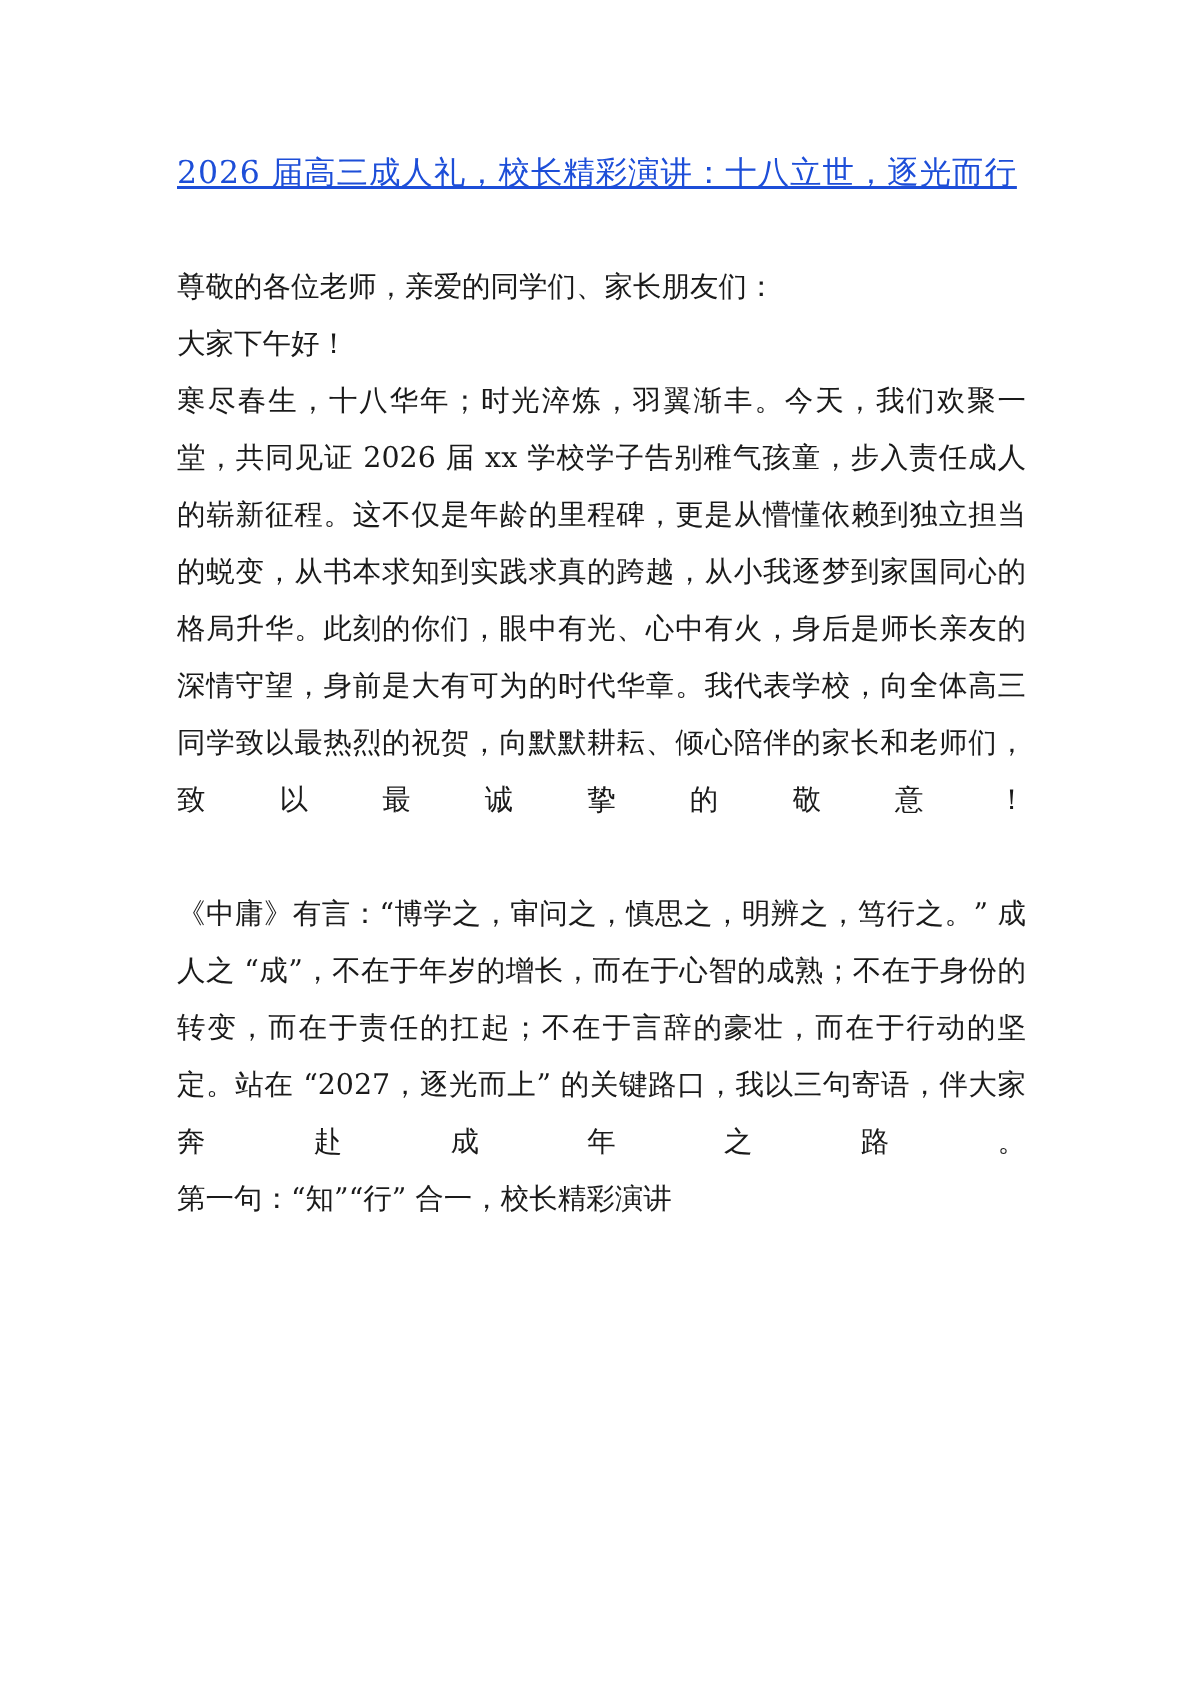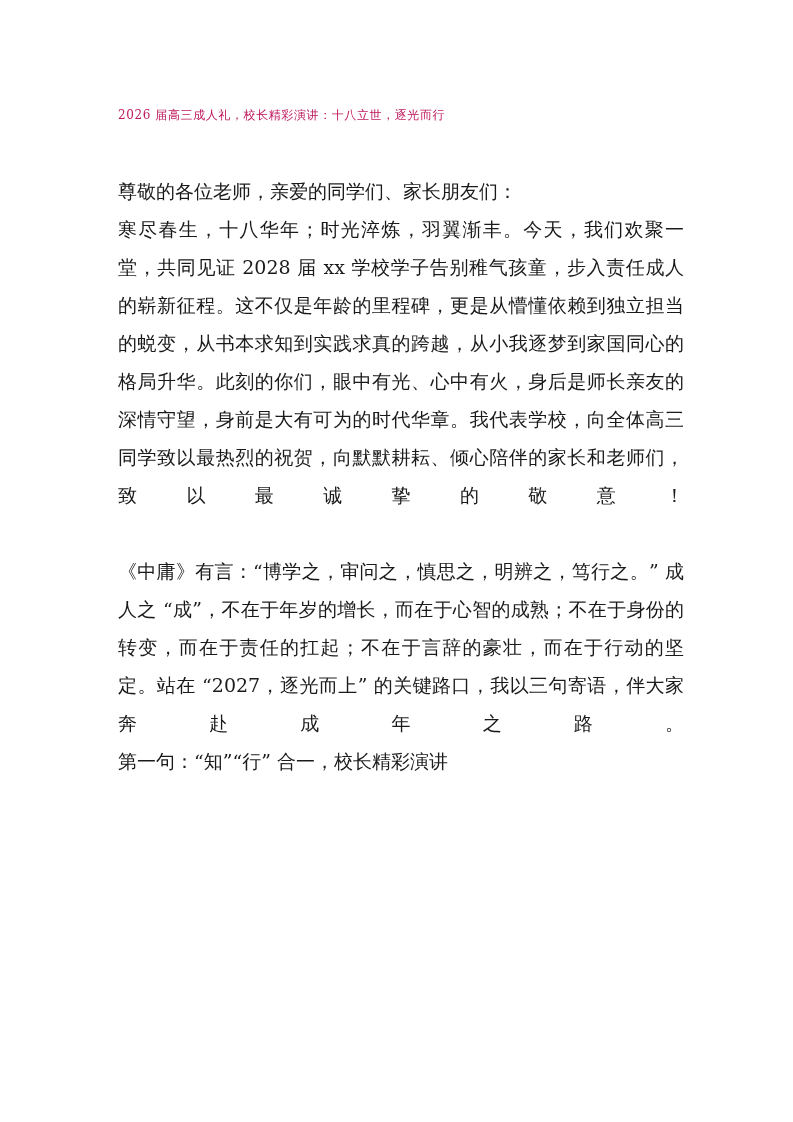--- a/index.html
+++ b/index.html
@@ -17,26 +17,27 @@
     color: #1a1a1a;
     box-sizing: border-box;
   }
   .content {
     position: absolute;
     left: 118px;
     top: 96px;
     width: 566px;
   }
   .doc-title {
-    font-size: 12px;
+    font-size: 21px;
     line-height: 38px;
     letter-spacing: 0.6px;
-    color: #be185d;
+    color: #1d4ed8;
     white-space: nowrap;
     font-family: "DejaVu Serif", "Liberation Serif", serif;
+    text-decoration: underline;
   }
   .gap-line {
     height: 38px;
   }
   .para {
     font-size: 19px;
     line-height: 38px;
     text-align: justify;
     text-justify: inter-character;
     text-align-last: left;
@@ -58,22 +59,23 @@
 
 <div class="page">
   <div class="content">
 
     <div class="doc-title">2026 届高三成人礼，校长精彩演讲：十八立世，逐光而行</div>
 
     <div class="gap-line"></div>
 
     <p class="para nowrap-line">尊敬的各位老师，亲爱的同学们、家长朋友们：</p>
 
+    <p class="para nowrap-line">大家下午好！</p>
 
-    <p class="para justify-all">寒尽春生，十八华年；时光淬炼，羽翼渐丰。今天，我们欢聚一堂，共同见证 2028 届 xx 学校学子告别稚气孩童，步入责任成人的崭新征程。这不仅是年龄的里程碑，更是从懵懂依赖到独立担当的蜕变，从书本求知到实践求真的跨越，从小我逐梦到家国同心的格局升华。此刻的你们，眼中有光、心中有火，身后是师长亲友的深情守望，身前是大有可为的时代华章。我代表学校，向全体高三同学致以最热烈的祝贺，向默默耕耘、倾心陪伴的家长和老师们，致以最诚挚的敬意！</p>
+    <p class="para justify-all">寒尽春生，十八华年；时光淬炼，羽翼渐丰。今天，我们欢聚一堂，共同见证 2026 届 xx 学校学子告别稚气孩童，步入责任成人的崭新征程。这不仅是年龄的里程碑，更是从懵懂依赖到独立担当的蜕变，从书本求知到实践求真的跨越，从小我逐梦到家国同心的格局升华。此刻的你们，眼中有光、心中有火，身后是师长亲友的深情守望，身前是大有可为的时代华章。我代表学校，向全体高三同学致以最热烈的祝贺，向默默耕耘、倾心陪伴的家长和老师们，致以最诚挚的敬意！</p>
 
     <div class="gap-line"></div>
 
     <p class="para justify-all">《中庸》有言：“博学之，审问之，慎思之，明辨之，笃行之。” 成人之 “成”，不在于年岁的增长，而在于心智的成熟；不在于身份的转变，而在于责任的扛起；不在于言辞的豪壮，而在于行动的坚定。站在 “2027，逐光而上” 的关键路口，我以三句寄语，伴大家奔赴成年之路。</p>
 
     <p class="para nowrap-line">第一句：“知”“行” 合一，校长精彩演讲</p>
 
 
   </div>
 </div>

